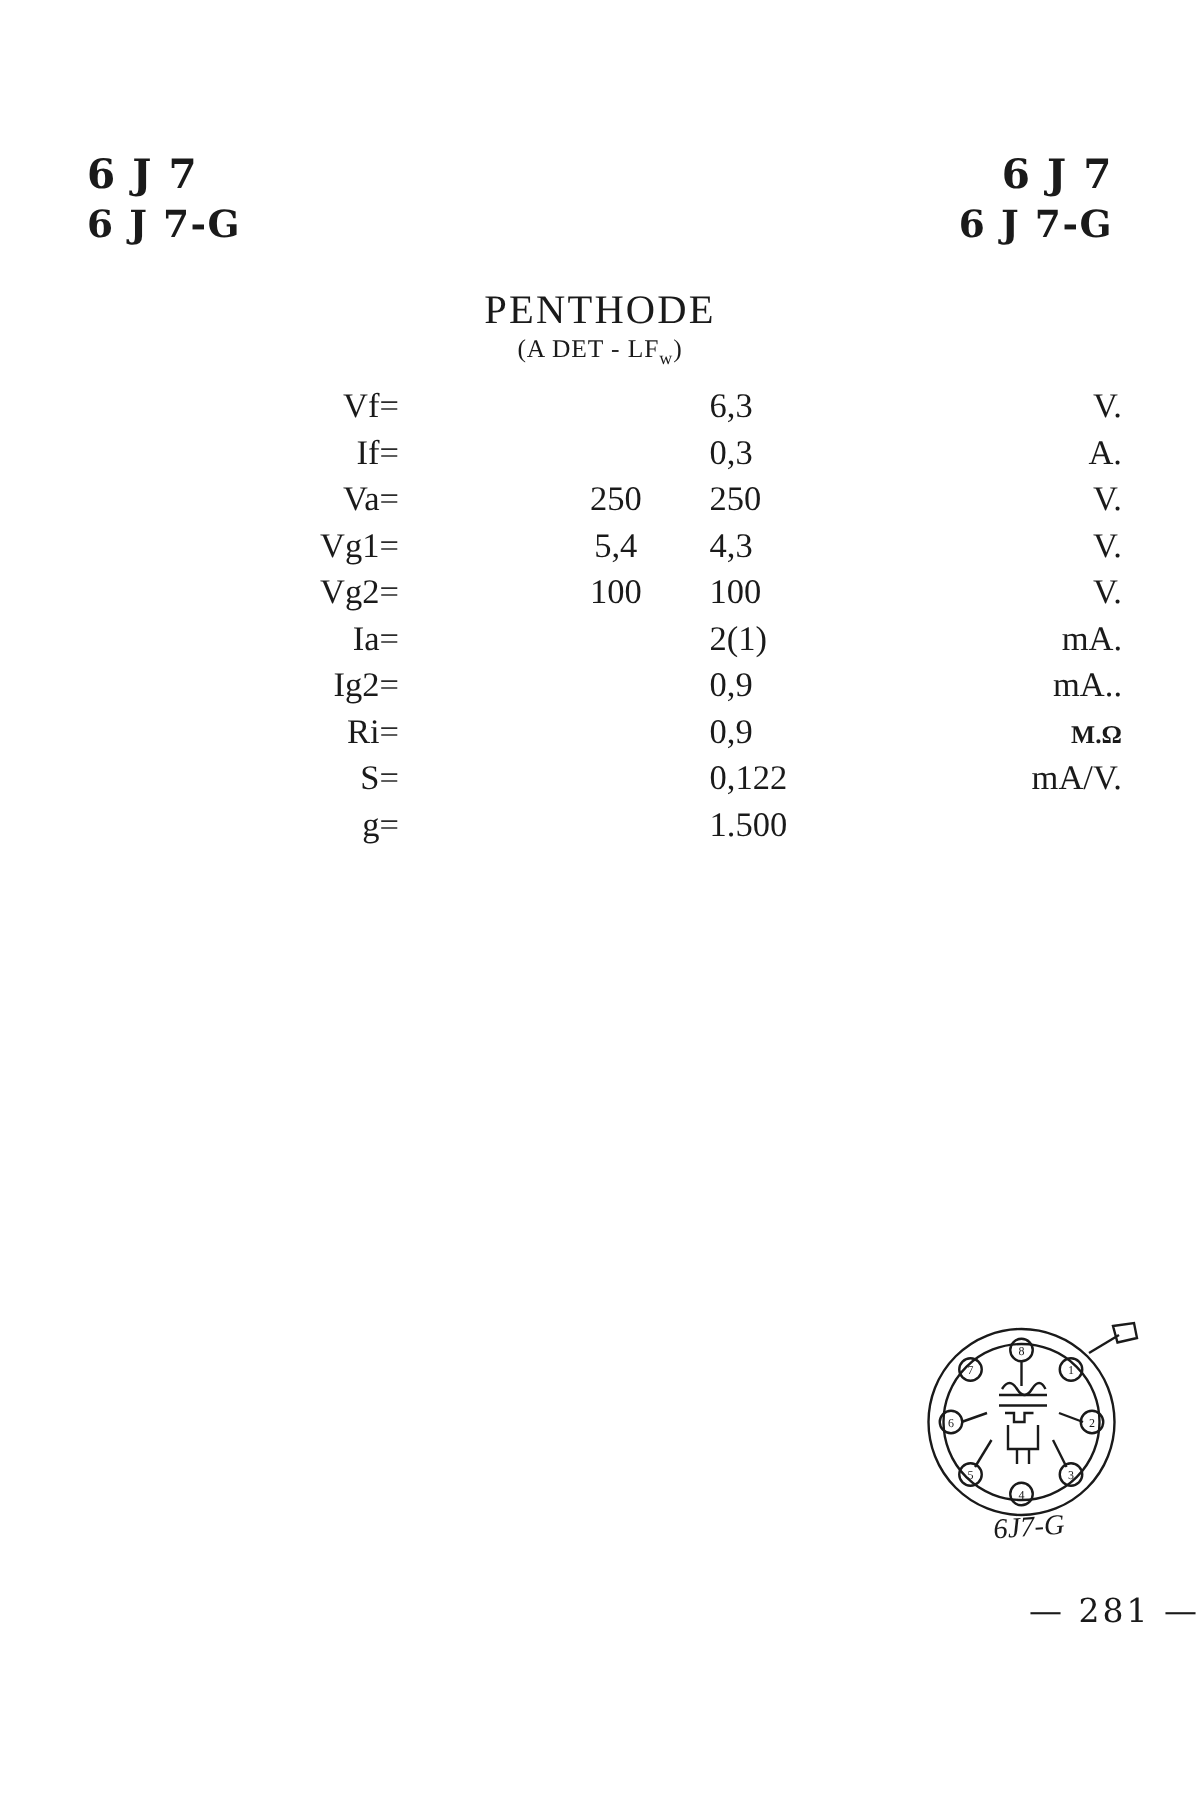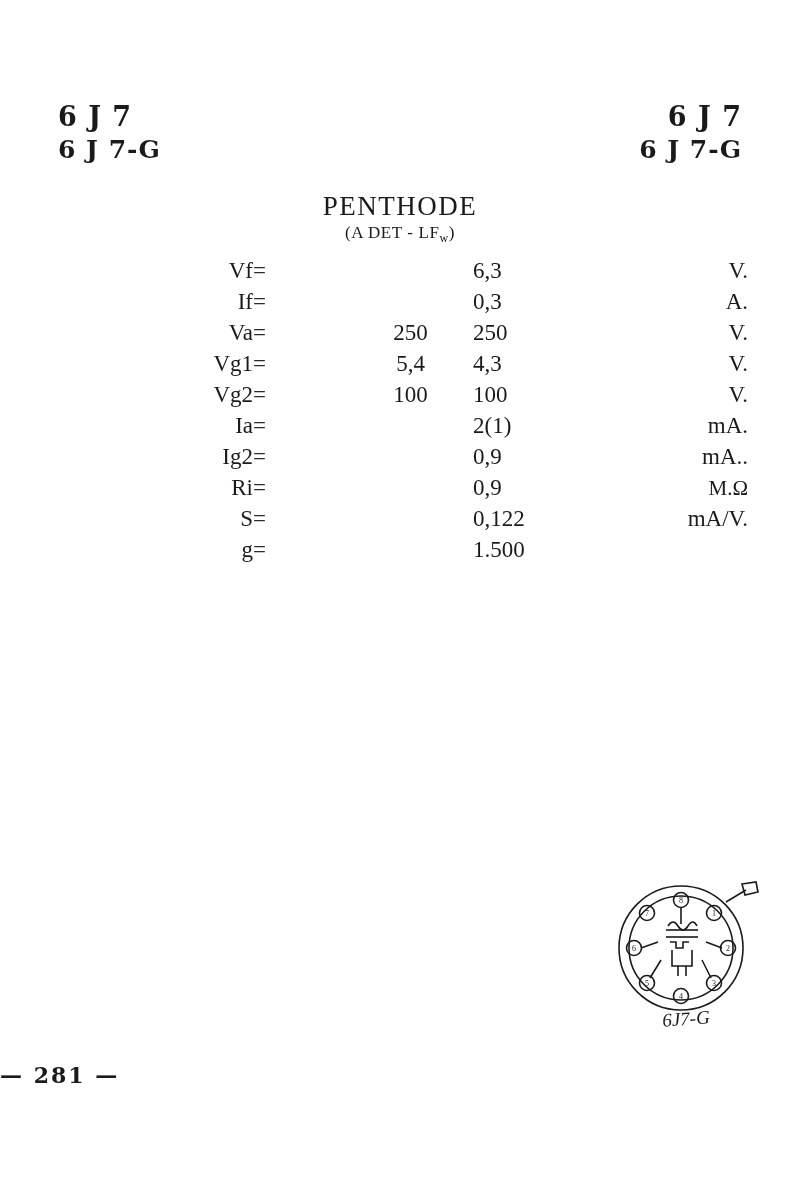--- a/index.html
+++ b/index.html
@@ -87,21 +87,21 @@
     height: 31px;
     vertical-align: baseline;
     white-space: nowrap;
   }
   .c-sym   { width: 195px; text-align: right; padding-left: 2px; }
   .c-eq    { width: 95px;  text-align: left; color: #2a2a2a; }
   .c-v1    { width: 125px; text-align: center; }
   .c-v2    { width: 140px; text-align: left; }
   .c-unit  { text-align: right; padding-right: 6px; }
 
-  .omega { font-size: 21px; }
+  .omega { font-size: 17px; font-weight: bold; }
 
   
   .footnote {
     position: absolute;
     left: 68px;
     top: 597px;
     font-size: 19px;
     letter-spacing: 0.5px;
     white-space: nowrap;
   }
@@ -125,23 +125,23 @@
     font-family: "Liberation Serif", serif;
     transform: rotate(-4deg);
   }
 
   
   .page-number {
     position: absolute;
     left: 0;
     right: 0;
     top: 1062px;
-    text-align: left;
+    text-align: right;
     font-size: 22px;
-    font-weight: bold;
+    font-weight: normal;
     letter-spacing: 2px;
     font-family: "DejaVu Serif", serif;
   }
 </style>
 </head>
 <body>
 
 <div class="page">
 
   <div class="hdr-left">

